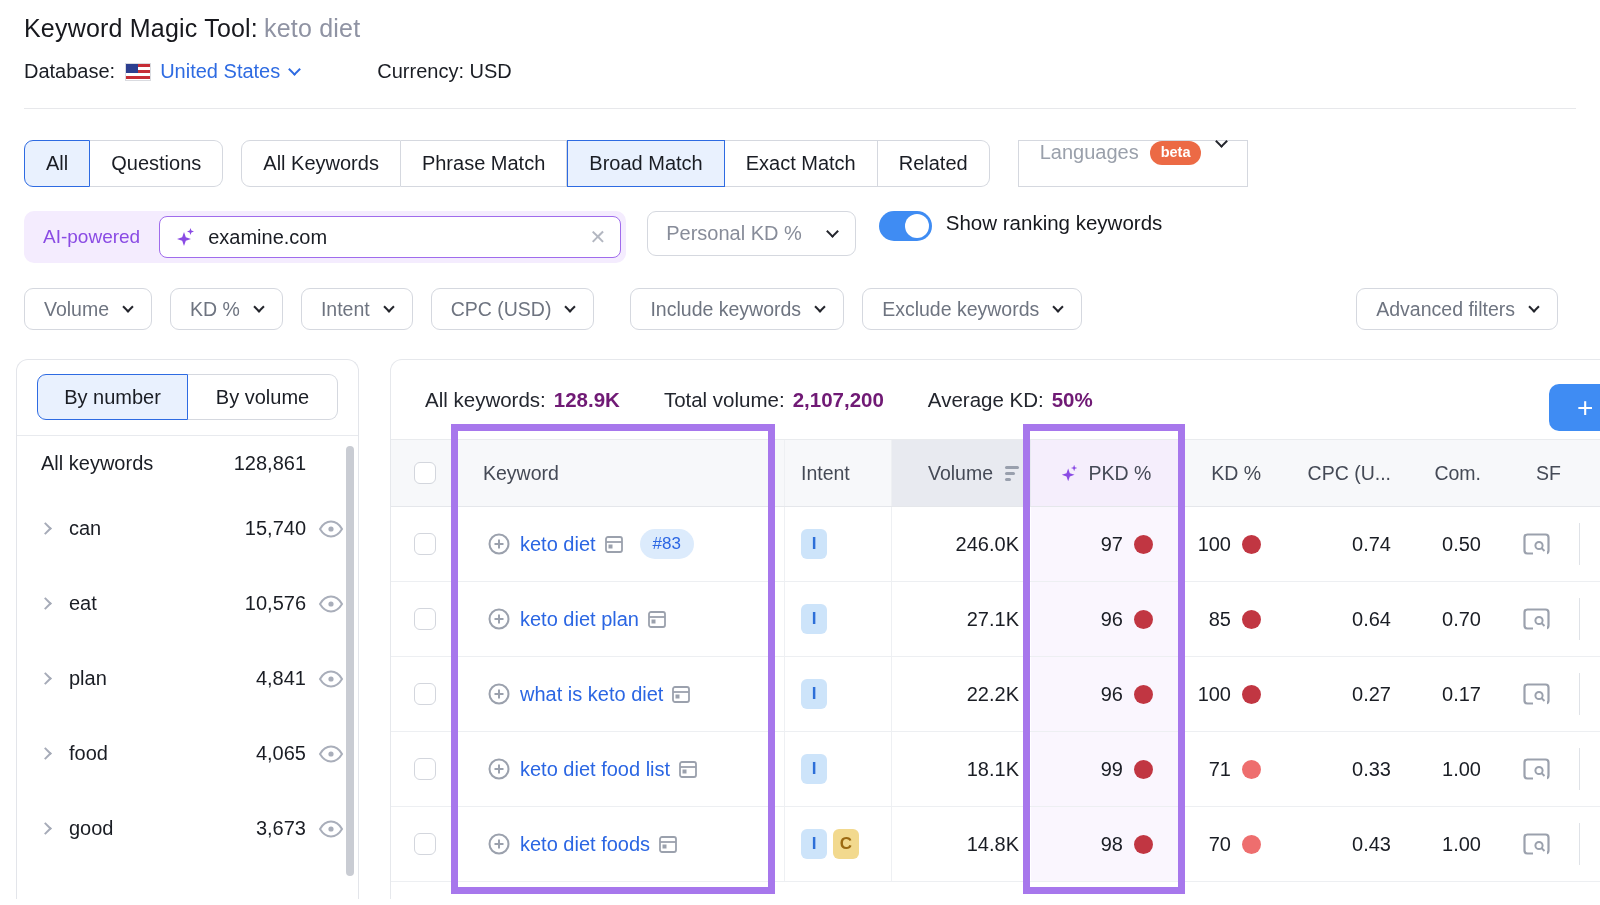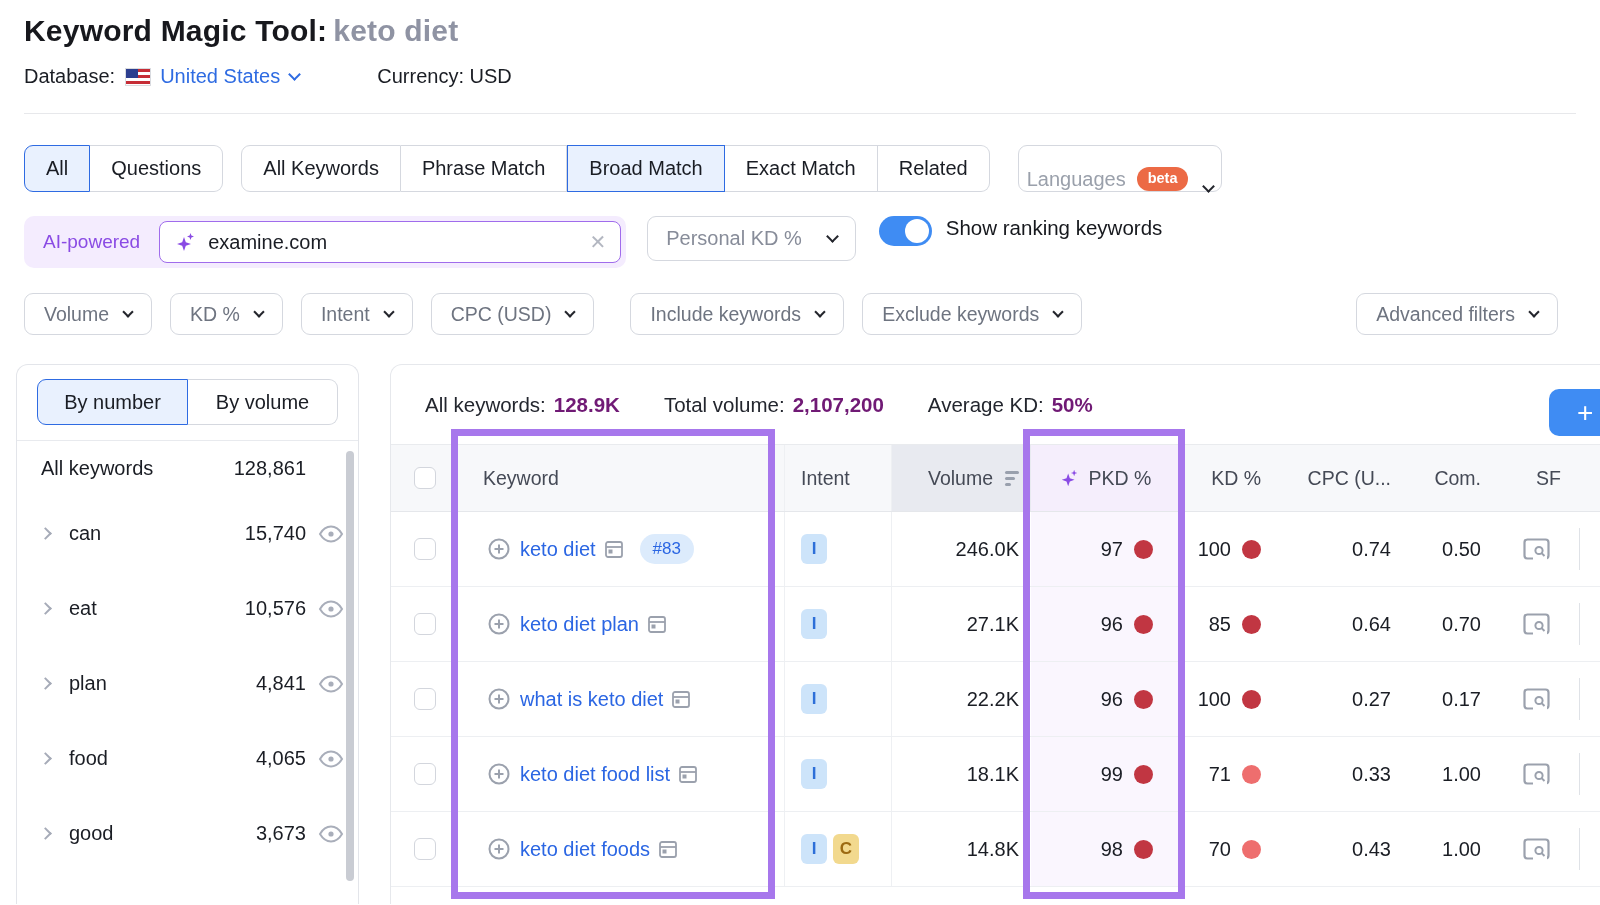--- a/index.html
+++ b/index.html
@@ -2,21 +2,21 @@
 <html><head>
 <meta charset="utf-8">
 <style>
   * { margin:0; padding:0; box-sizing:border-box; }
   html,body { background:#fff; }
   body { font-family:"Liberation Sans","DejaVu Sans",sans-serif; color:#1a1d24; }
   .page { position:relative; width:1600px; height:905px; overflow:hidden; background:#fff; }
 
   
   .hdr { padding:14px 24px 0 24px; }
-  .hdr-title { font-size:30px; font-weight:bold; color:#17181d; letter-spacing:.2px; }
+  .hdr-title { font-size:25px; font-weight:normal; color:#17181d; letter-spacing:.2px; }
   .hdr-title .query { color:#8f93a3; margin-left:6px; }
   .hdr-meta { display:flex; align-items:center; margin-top:17px; font-size:20px; }
   .db-label { color:#1a1d24; margin-right:10px; }
   .flag { width:26px; height:18px; position:relative; display:inline-block; margin-right:9px;
           background:repeating-linear-gradient(#c62d36 0 3px,#fff 3px 6px); border:1px solid #d9dbe0; }
   .flag::after { content:""; position:absolute; left:0; top:0; width:12px; height:9px; background:#2c3e8f; }
   .db-value { color:#2e6be2; }
   .chev { width:9px; height:9px; border-right:2.4px solid currentColor; border-bottom:2.4px solid currentColor;
           transform:rotate(45deg); display:inline-block; margin:-4px 0 0 10px; }
   .chev-blue { color:#2e6be2; }
@@ -26,22 +26,22 @@
 
   
   .tabs-row { display:flex; align-items:center; padding:31px 24px 0 24px; }
   .seg { display:flex; border-radius:9px; }
   .seg .seg-btn { height:47px; display:flex; align-items:center; padding:0 21px; font-size:20px; color:#1a1d24;
                   background:#fff; border:1px solid #d5d8df; border-left-width:0; cursor:pointer; white-space:nowrap; }
   .seg .seg-btn:first-child { border-left-width:1px; border-radius:9px 0 0 9px; }
   .seg .seg-btn:last-child { border-radius:0 9px 9px 0; }
   .seg .seg-btn.sel { background:#e9f1fe; border:1.6px solid #2e6be2; }
   .seg2 { margin-left:18px; }
-  .lang-btn { margin-left:28px; height:47px; display:flex; align-items:flex-end; padding:0 8px; border:1px solid #d5d8df;
-              border-radius:9px; background:#fff; cursor:pointer; }
+  .lang-btn { margin-left:28px; height:47px; display:flex; align-items:flex-start; padding:0 21px; border:1px solid #d5d8df;
+              border-radius:0; background:#fff; cursor:pointer; }
   .lang-label { font-size:20px; color:#9aa0ab; }
   .beta-badge { margin-left:11px; background:#ec6a45; color:#fff; font-size:14.5px; font-weight:bold;
                 padding:3px 11px 5px; border-radius:12px; }
   .lang-btn .chev { margin-left:16px; }
 
   
   .ai-row { display:flex; padding:24px 24px 0 24px; }
   .ai-pill { display:flex; align-items:center; background:#f4ecfe; border-radius:10px; height:52px; padding:0 5px 0 0; }
   .ai-label { color:#8a4be4; font-size:19px; padding:0 19px; }
   .ai-input { display:flex; align-items:center; background:#fff; border:1.6px solid #a06cec; border-radius:8px;

